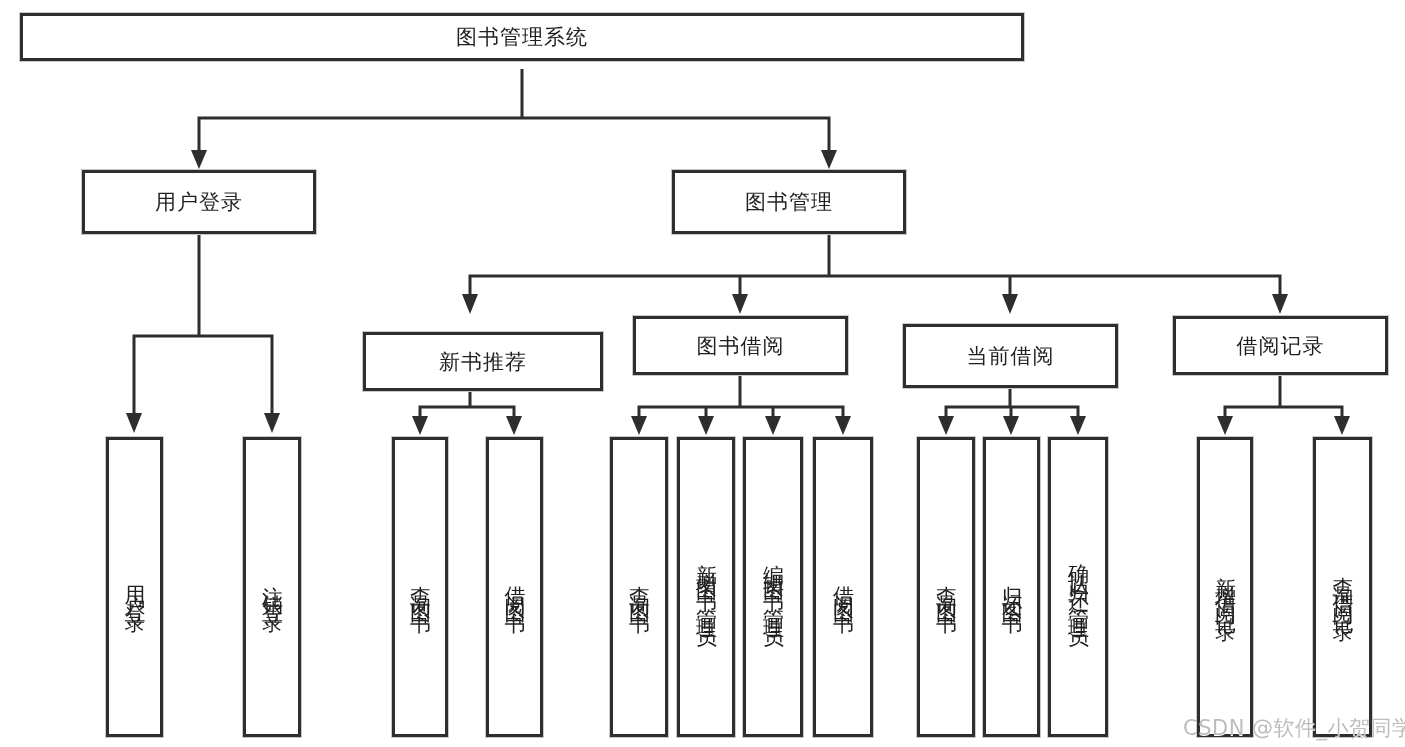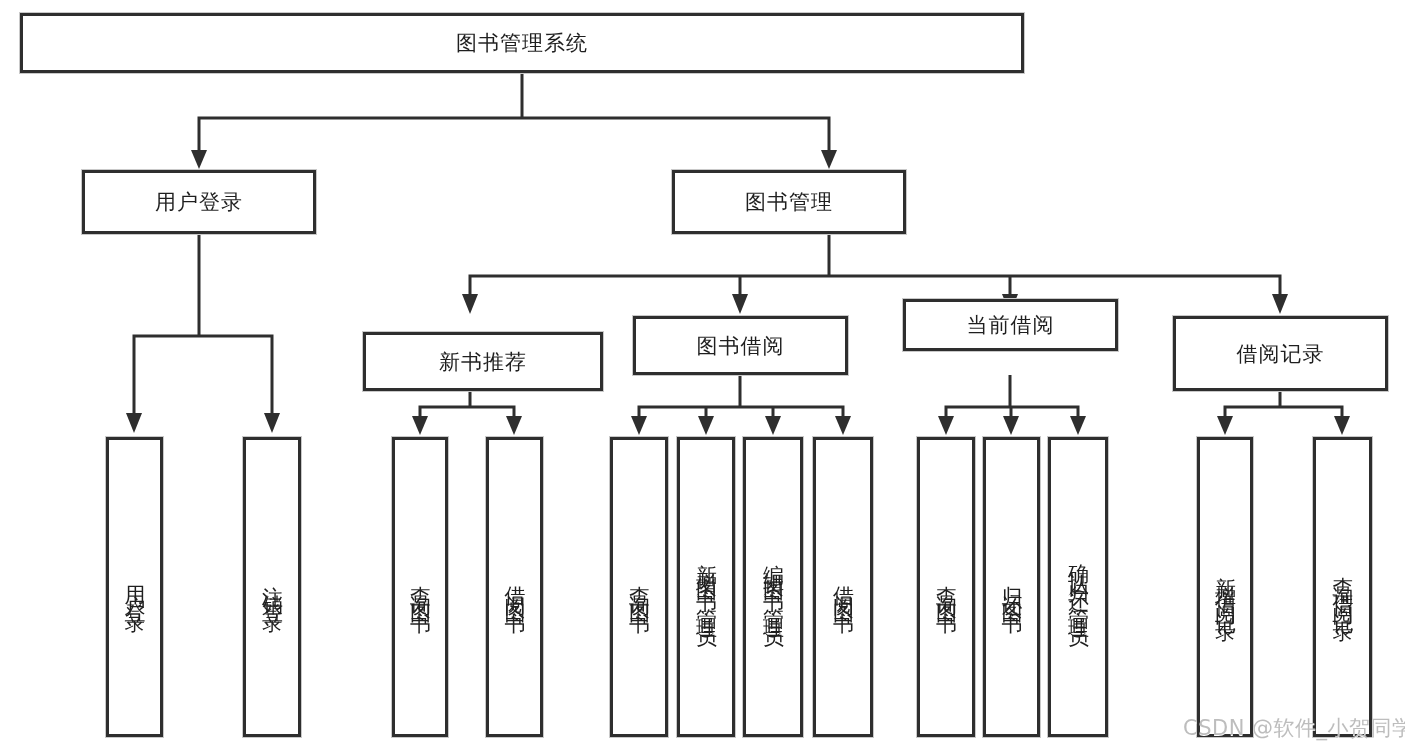--- a/index.html
+++ b/index.html
@@ -14,27 +14,27 @@
     border:3px solid #2e2e2e; background:#ffffff; color:#1f1f1f;
     display:flex; align-items:center; justify-content:center;
     box-shadow:0 0 0 1px #c9c9c9;
   }
   .h { font-size:21px; letter-spacing:1px; white-space:nowrap; }
   .v {
     writing-mode:vertical-rl; text-orientation:mixed;
     font-size:21px; letter-spacing:9px; line-height:1;
   }
   
-  #n-root  { left:20px;  top:13px;  width:1004px; height:60px; }
+  #n-root  { left:20px;  top:13px;  width:1004px; height:48px; }
   #n-login { left:82px;  top:170px; width:234px;  height:64px; }
   #n-mgmt  { left:672px; top:170px; width:234px;  height:64px; }
   #n-l3-0  { left:363px;  top:332px; width:240px; height:59px; }
   #n-l3-1  { left:633px;  top:316px; width:215px; height:59px;text-align:right; }
-  #n-l3-2  { left:903px;  top:299px; width:215px; height:52px; }
-  #n-l3-3  { left:1173px; top:316px; width:215px; height:75px; }
+  #n-l3-2  { left:903px;  top:324px; width:215px; height:64px; }
+  #n-l3-3  { left:1173px; top:316px; width:215px; height:59px; }
   .leaf { top:437px; height:300px; }
   #v1  { left:106px;  width:57px; }
   #v2  { left:243px;  width:58px; }
   #v3  { left:392px;  width:56px; }
   #v4  { left:486px;  width:57px; }
   #v5  { left:610px;  width:58px; }
   #v6  { left:677px;  width:58px; }
   #v7  { left:743px;  width:60px; }
   #v8  { left:813px;  width:60px; }
   #v9  { left:917px;  width:58px; }

